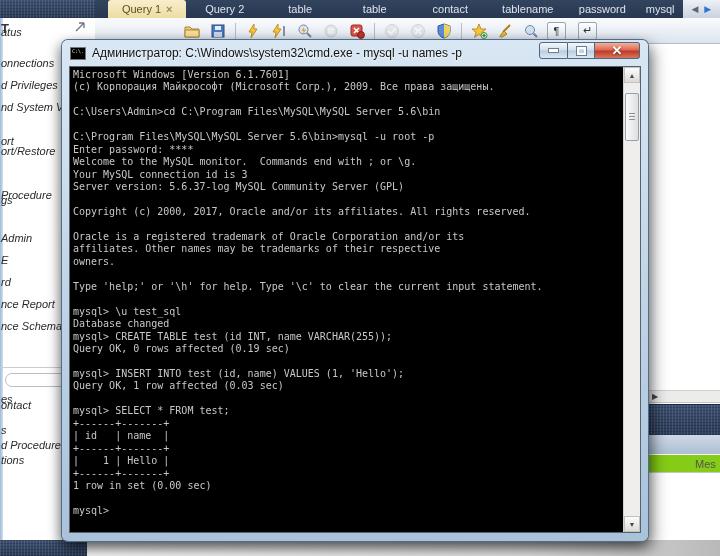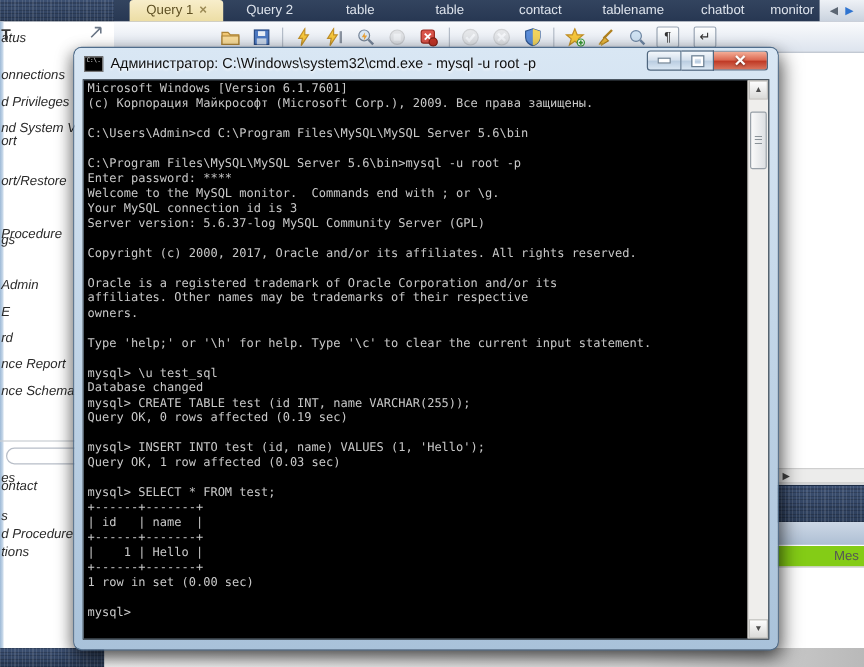--- a/index.html
+++ b/index.html
@@ -96,24 +96,24 @@
     <div class="tab" style="width:76px">
         <span>table</span>
       </div>
     <div class="tab" style="width:78px">
         <span>contact</span>
       </div>
     <div class="tab" style="width:80px">
         <span>tablename</span>
       </div>
     <div class="tab" style="width:72px">
-        <span>chatbot</span>
+        <span>password</span>
       </div>
     <div class="tab" style="width:46px;overflow:hidden">
-        <span>monitor</span>
+        <span>mysql</span>
       </div>
     <div class="tabscroll">
       <span class="left">◀</span>
       <span class="right">▶</span>
     </div>
   </div>
 
   <div class="toolbar">
     <div class="tbtn">
       <svg width="16" height="16">
@@ -212,21 +212,21 @@
     <div class="sb-blue-edge"></div>
     <div class="sb-header">T</div>
     <svg class="sb-expand" width="12" height="12">
         <path d="M2 10L10 2M10 2h-5M10 2v5" stroke="#6a7686" stroke-width="1.3" fill="none"></path>
       </svg>
 
     <div class="sb-item" style="top:8px">atus</div>
     <div class="sb-item" style="top:39px">onnections</div>
     <div class="sb-item" style="top:61px">d Privileges</div>
     <div class="sb-item" style="top:83px">nd System V</div>
-    <div class="sb-item" style="top:94px">ort</div>
+    <div class="sb-item" style="top:117px">ort</div>
     <div class="sb-item" style="top:127px">ort/Restore</div>
 
     <div class="sb-item" style="top:171px">Procedure</div>
     <div class="sb-item" style="top:176px">gs</div>
     <div class="sb-item" style="top:214px">Admin</div>
 
     <div class="sb-item" style="top:236px">E</div>
     <div class="sb-item" style="top:258px">rd</div>
     <div class="sb-item" style="top:280px">nce Report</div>
     <div class="sb-item" style="top:302px">nce Schema</div>
@@ -250,21 +250,21 @@
     <span>Mes</span>
   </div>
   <div class="mesdiv"></div>
 
   <div class="bottomleft-navy navy-tex"></div>
   <div class="bottom-grad"></div>
 
   <div class="cmdwin">
     <div class="titlebar">
       <div class="cmdicon">C:\.</div>
-      <div class="wtitle">Администратор: C:\Windows\system32\cmd.exe - mysql  -u root -p</div>
+      <div class="wtitle">Администратор: C:\Windows\system32\cmd.exe - mysql  -u names -p</div>
     </div>
     <div class="caps">
       <div class="cap min">
           <div class="glyph-min"></div>
         </div>
       <div class="cap max">
           <div class="glyph-max"></div>
         </div>
       <div class="cap cls">
           <span>✕</span>

